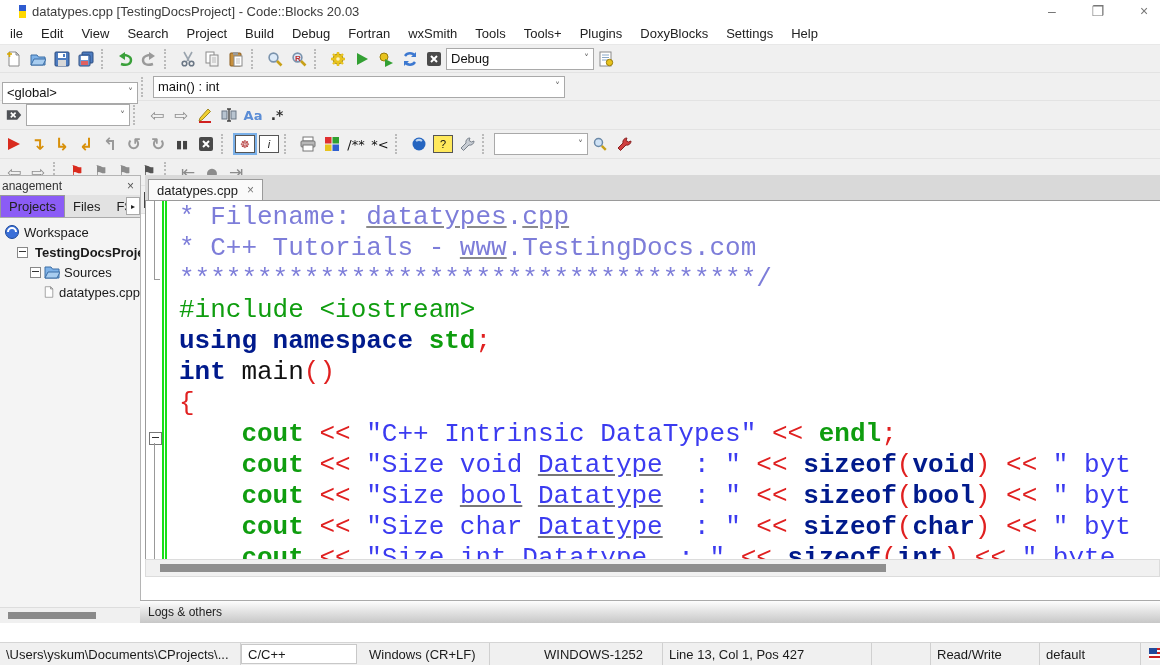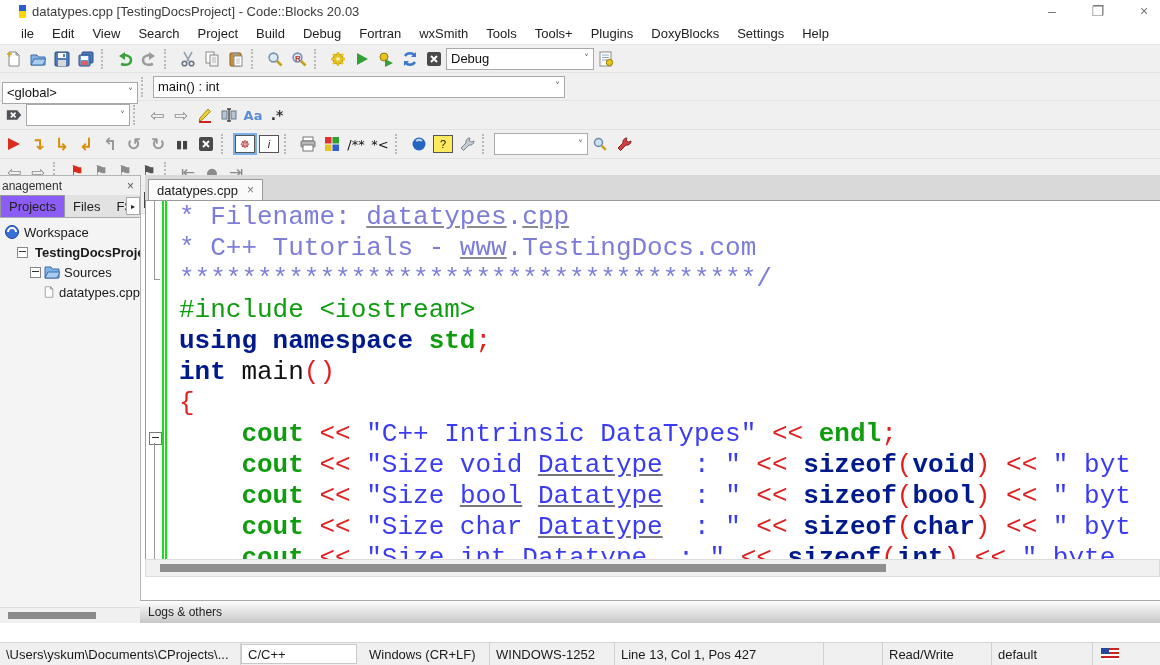--- a/index.html
+++ b/index.html
@@ -3,21 +3,21 @@
 <meta charset="utf-8">
 <style>
   html,body{margin:0;padding:0;}
   body{width:1160px;height:665px;overflow:hidden;background:#fff;
        font-family:"Liberation Sans",sans-serif;font-size:13px;color:#1a1a1a;position:relative;}
   .titlebar{height:22px;background:#fff;display:flex;align-items:center;position:relative;margin-left:19px;}
   .app-icon-frag{width:7px;height:13px;margin-right:6px;background:linear-gradient(180deg,#2f5bd0 50%,#ffd800 50%);}
   .title-text{color:#3c3c3c;font-size:13px;}
   .win-btns{position:absolute;right:8px;top:0;height:22px;display:flex;gap:30px;align-items:center;color:#777;font-size:14px;}
   .win-btns span{width:16px;text-align:center;cursor:default;}
-  .menubar{height:22px;background:#fff;display:flex;align-items:center;padding-left:12px;border-bottom:1px solid #e8e8e8;}
+  .menubar{height:22px;background:#fff;display:flex;align-items:center;padding-left:1px;border-bottom:1px solid #e8e8e8;}
   .menubar span{padding:2px 9px;color:#222;}
   .tbrow{background:#f0f0f0;display:flex;align-items:center;padding:1px 2px;border-bottom:1px solid #e3e3e3;}
   .tb1{height:25px}.tb2{height:25px}.tb3{height:26px}.tb4{height:26px}.tb5{height:24px}.tb6{height:25px}
   .tbtn{width:24px;height:22px;display:flex;align-items:center;justify-content:center;flex:none;}
   .tbsep{width:7px;height:20px;flex:none;border-left:2px dotted #bbb;margin:0 3px;}
   .glyph{font-family:"DejaVu Sans",sans-serif;line-height:1;}
   .combo{height:20px;background:#fff;border:1px solid #a9a9a9;display:flex;align-items:center;
          justify-content:space-between;padding:0 4px;flex:none;font-size:13px;color:#111;}
   .combo .arr{color:#666;font-size:10px;margin-left:4px;font-family:"DejaVu Sans",sans-serif;}
   .boxic{width:18px;height:16px;border:1px solid #555;background:#fff;display:flex;align-items:center;justify-content:center;font-size:11px;}
@@ -653,19 +653,19 @@
     <div class="logsbar">
       <span>Logs &amp; others</span>
     </div>
   </div>
 </div>
 
 <div class="statusbar" id="statusbar">
     <div class="sfield" style="width: 228px;">\Users\yskum\Documents\CProjects\...</div>
     <div class="sfield white" style="width: 102px;">C/C++</div>
     <div class="sfield" style="width: 114px;">Windows (CR+LF)</div>
-    <div class="sfield" style="width: 112px;">WINDOWS-1252</div>
+    <div class="sfield" style="width: 112px; margin-left: 48px;">WINDOWS-1252</div>
     <div class="sfield" style="width: 196px;">Line 13, Col 1, Pos 427</div>
     <div class="sfield" style="width: 46px;"></div>
     <div class="sfield" style="width: 96px;">Read/Write</div>
     <div class="sfield" style="width: 88px;">default</div>
     <div class="usflag"></div>
   </div>
 
 </body></html>

